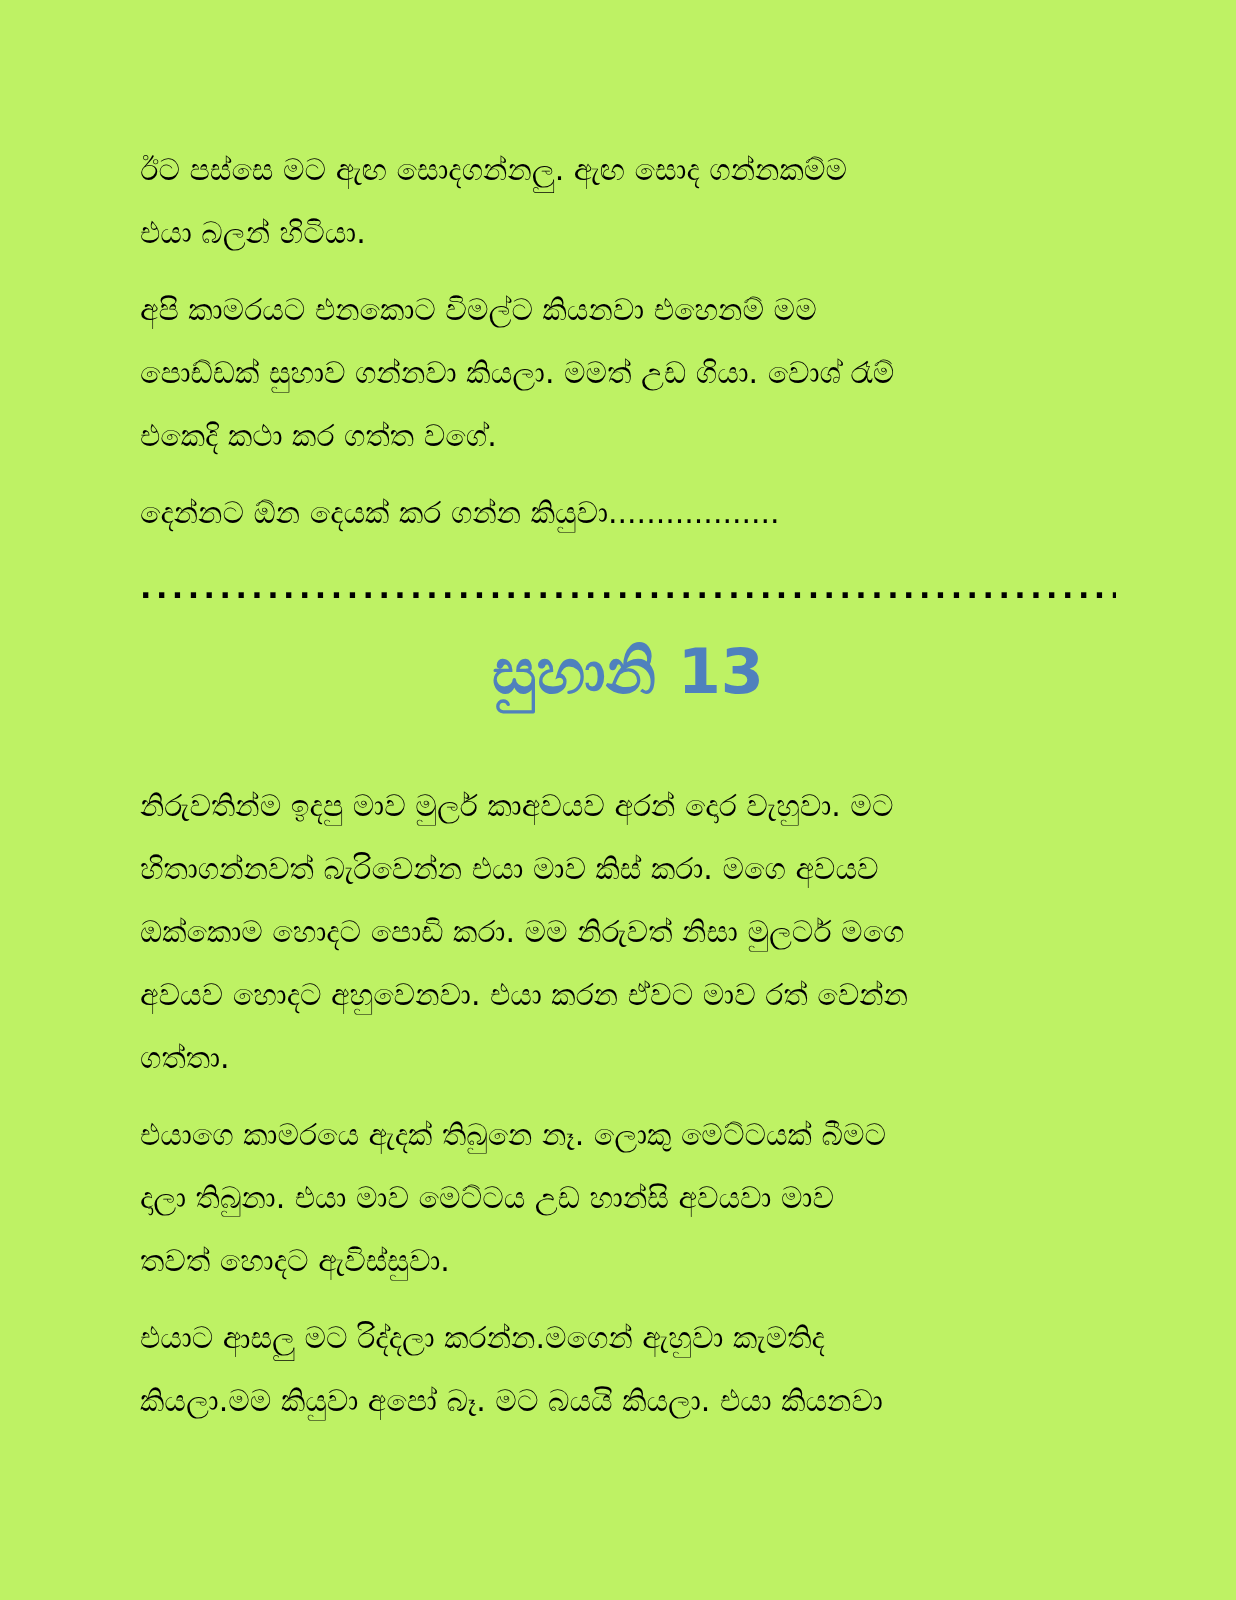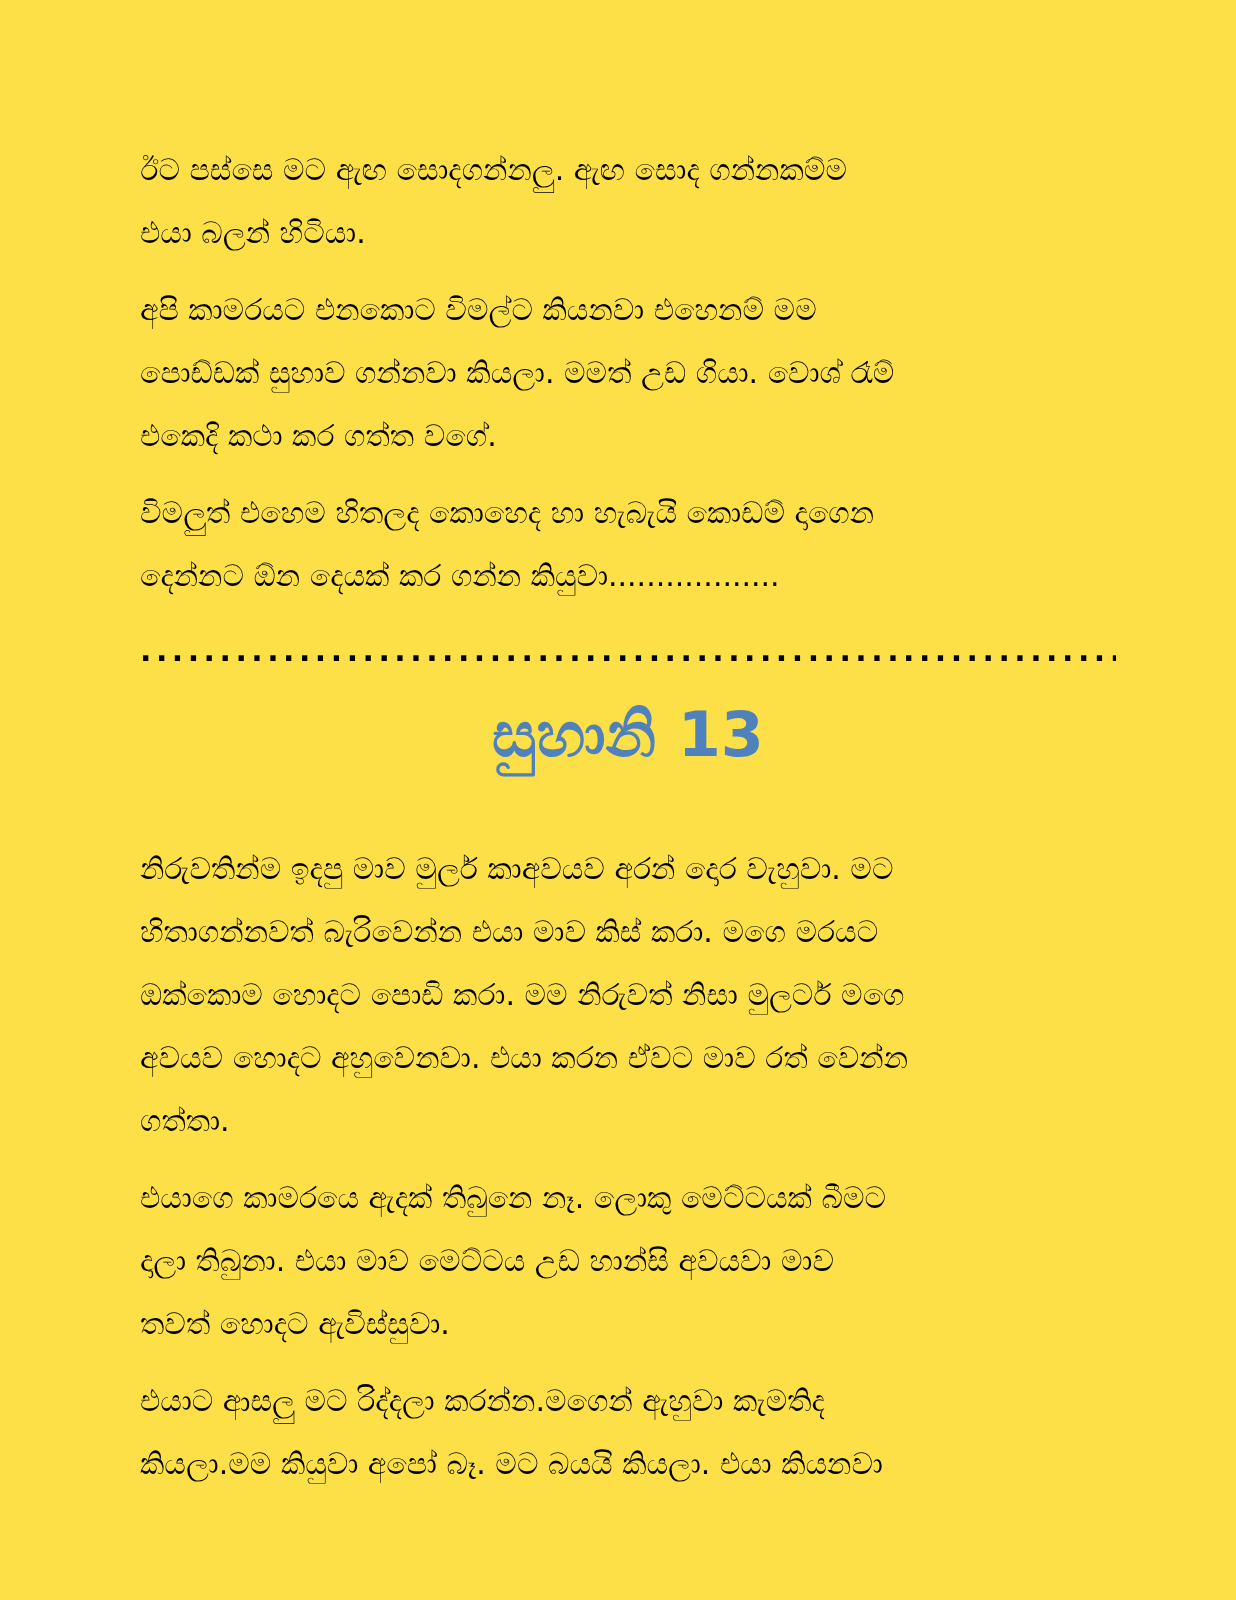--- a/index.html
+++ b/index.html
@@ -46,45 +46,44 @@
     text-align: center;
     font-size: 62px;
     line-height: 80px;
     font-weight: bold;
     color: #4F81BD;
   }
 </style>
 </head>
 <body>
 
-<div class="page" style="background: #fde047; color: rgb(0, 0, 0);">
+<div class="page" style="background: #bef264; color: rgb(0, 0, 0);">
 
   <p class="para">
     <span class="line">ඊට පස්සෙ මට ඇඟ සොදගන්නලු. ඇඟ සොද ගන්නකම්ම</span>
     <span class="line">එයා බලන් හිටියා.</span>
   </p>
 
   <p class="para">
     <span class="line">අපි කාමරයට එනකොට විමල්ට කියනවා එහෙනම් මම</span>
     <span class="line">පොඩ්ඩක් සුහාව ගන්නවා කියලා. මමත් උඩ ගියා. වොශ් රෑම්</span>
     <span class="line">එකෙදි කථා කර ගත්ත වගේ.</span>
   </p>
 
   <p class="para">
-    <span class="line">විමලුත් එහෙම හිතලද කොහෙද හා හැබැයි කොඩම් දාගෙන</span>
     <span class="line">දෙන්නට ඕන දෙයක් කර ගන්න කියුවා..................</span>
   </p>
 
   <p class="separator">...............................................................................................</p>
 
   <h1 class="heading" style="color: rgb(79, 129, 189);">සුහානි 13</h1>
 
   <p class="para">
     <span class="line">නිරුවතින්ම ඉදපු මාව මුලර් කාඅවයව අරන් දොර වැහුවා. මට</span>
-    <span class="line">හිතාගන්නවත් බැරිවෙන්න එයා මාව කිස් කරා. මගෙ මරයට</span>
+    <span class="line">හිතාගන්නවත් බැරිවෙන්න එයා මාව කිස් කරා. මගෙ අවයව</span>
     <span class="line">ඔක්කොම හොදට පොඩි කරා. මම නිරුවත් නිසා මුලර්ට මගෙ</span>
     <span class="line">අවයව හොදට අහුවෙනවා. එයා කරන ඒවට මාව රත් වෙන්න</span>
     <span class="line">ගත්තා.</span>
   </p>
 
   <p class="para">
     <span class="line">එයාගෙ කාමරයෙ ඇදක් තිබුනෙ නෑ. ලොකු මෙට්ටයක් බීමට</span>
     <span class="line">දාලා තිබුනා. එයා මාව මෙට්ටය උඩ හාන්සි අවයවා මාව</span>
     <span class="line">තවත් හොදට ඇවිස්සුවා.</span>
   </p>

